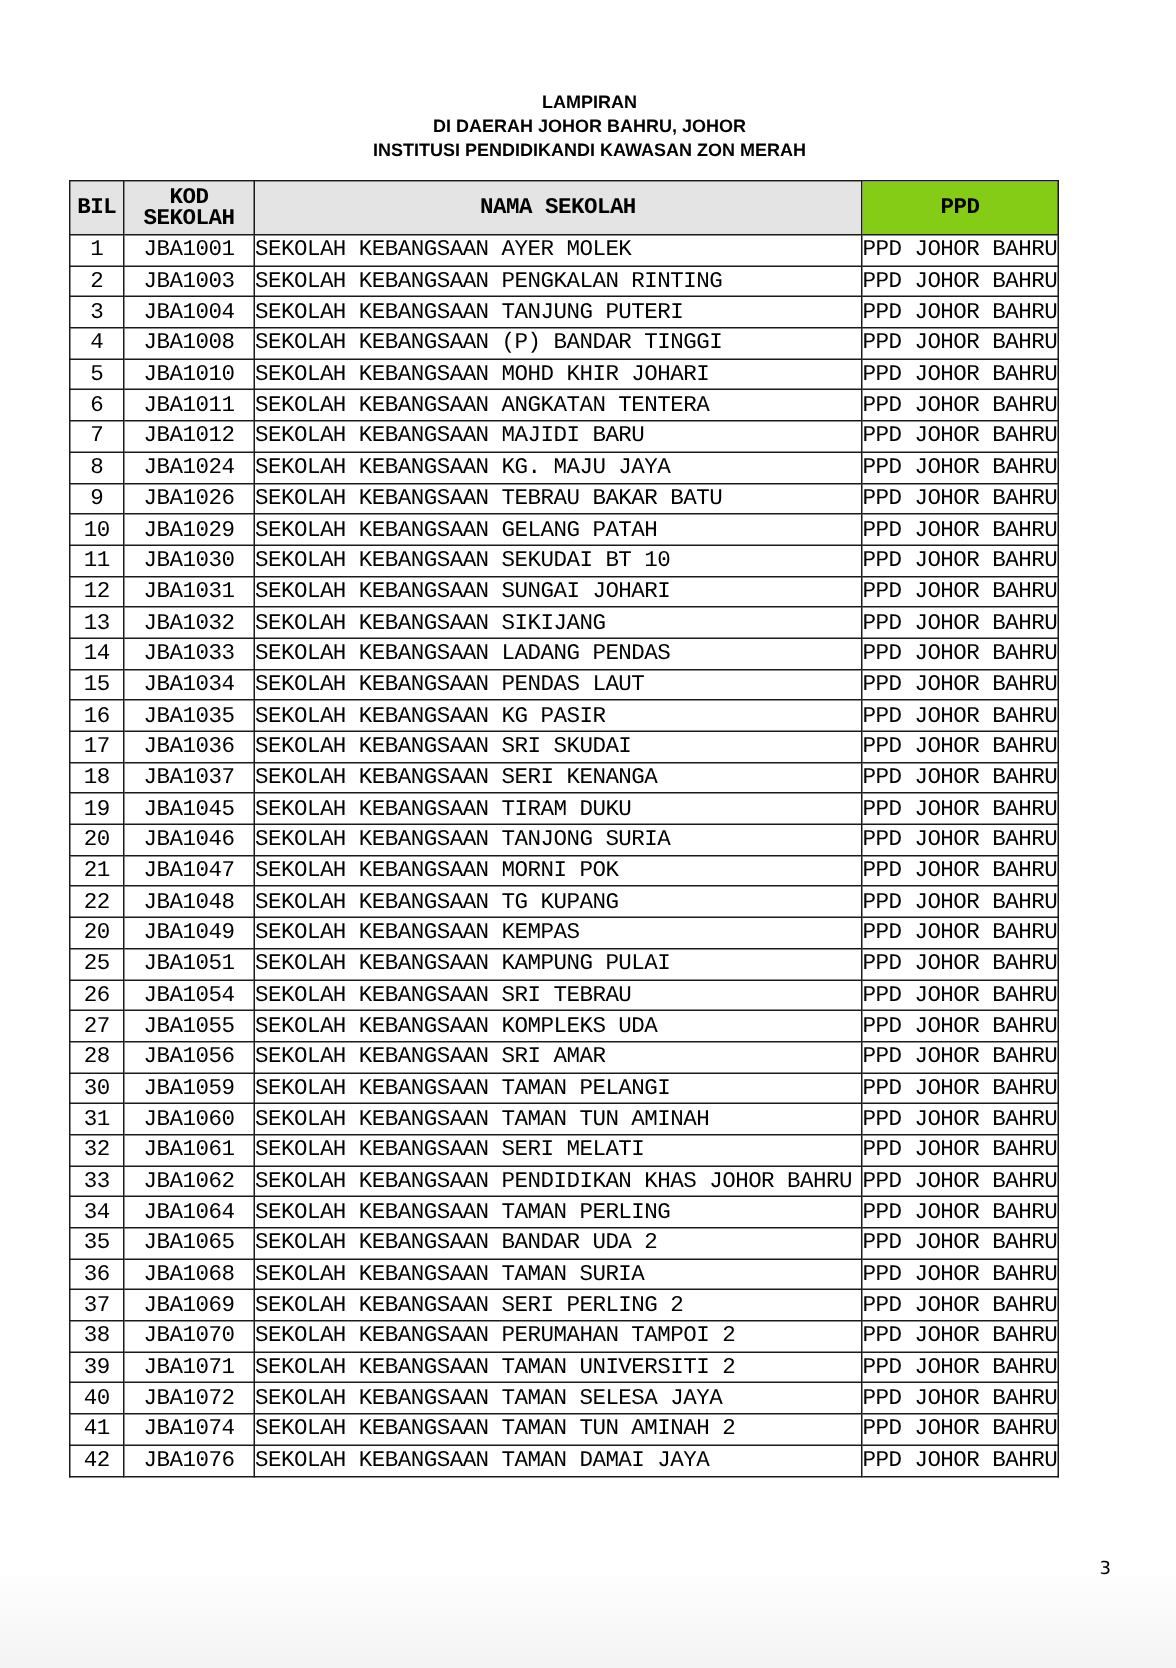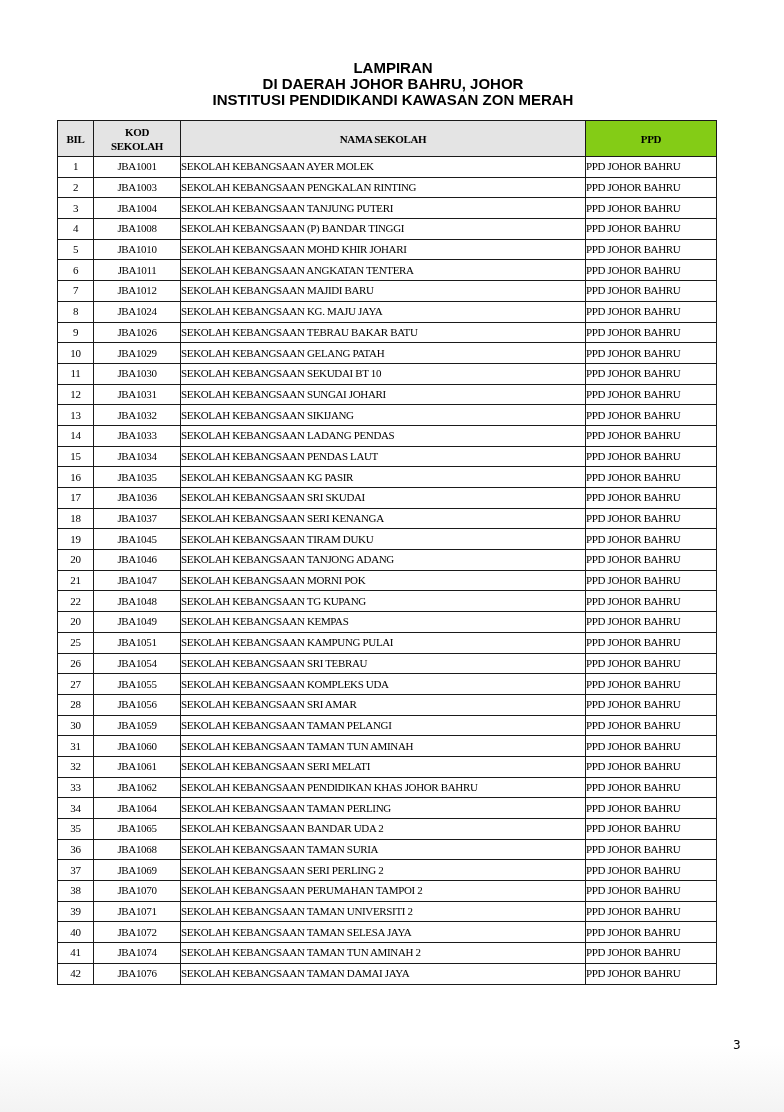--- a/index.html
+++ b/index.html
@@ -16,35 +16,35 @@
       color: #000;
     }
     .title-block {
       position: absolute;
       left: 0;
       top: 60px;
       width: 784px;
       text-align: center;
       font-family: "Liberation Sans", sans-serif;
       font-weight: bold;
-      font-size: 15px;
+      font-size: 12px;
       line-height: 16px;
     }
     .title-block div {
       padding-left: 2px;
     }
     table.sekolah {
       position: absolute;
-      left: 57px;
+      left: 46px;
       top: 120px;
       width: 659px;
       border-collapse: collapse;
       table-layout: fixed;
-      font-family: Liberation Serif, serif;
-      font-size: 11px;
+      font-family: Liberation Mono, monospace;
+      font-size: 15px;
       letter-spacing: -0.35px;
     }
     table.sekolah th, table.sekolah td {
       border: 1px solid #1a1a1a;
       padding: 0;
       white-space: nowrap;
       overflow: hidden;
     }
     table.sekolah th {
       background: #e4e4e4;
@@ -211,21 +211,21 @@
     </tr>
       <tr style="">
       <td class="bil">19</td>
       <td class="kod">JBA1045</td>
       <td class="nama">SEKOLAH KEBANGSAAN TIRAM DUKU</td>
       <td class="ppd">PPD JOHOR BAHRU</td>
     </tr>
       <tr style="">
       <td class="bil">20</td>
       <td class="kod">JBA1046</td>
-      <td class="nama">SEKOLAH KEBANGSAAN TANJONG ADANG</td>
+      <td class="nama">SEKOLAH KEBANGSAAN TANJONG SURIA</td>
       <td class="ppd">PPD JOHOR BAHRU</td>
     </tr>
       <tr style="">
       <td class="bil">21</td>
       <td class="kod">JBA1047</td>
       <td class="nama">SEKOLAH KEBANGSAAN MORNI POK</td>
       <td class="ppd">PPD JOHOR BAHRU</td>
     </tr>
       <tr style="">
       <td class="bil">22</td>

